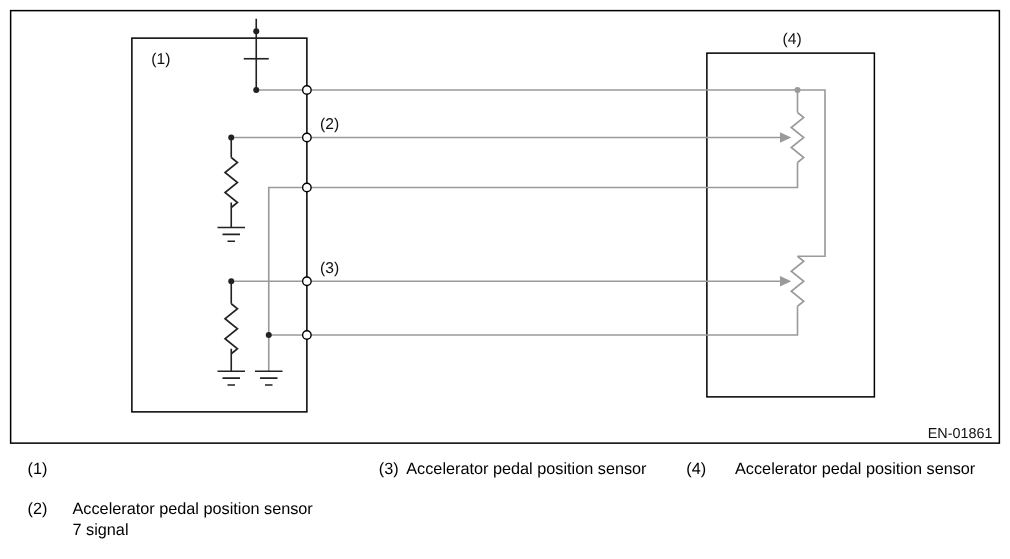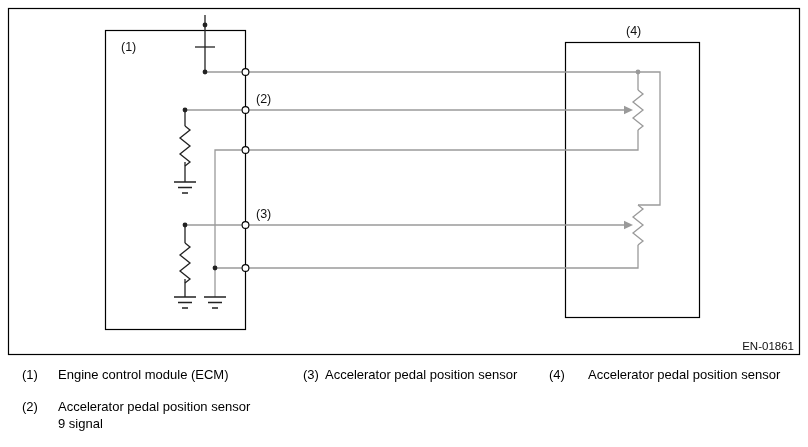--- a/index.html
+++ b/index.html
@@ -96,30 +96,26 @@
     <text class="lbl" x="121" y="51">(1)</text>
     <text class="lbl" x="256" y="103">(2)</text>
     <text class="lbl" x="256" y="218">(3)</text>
     <text class="lbl" x="626" y="35">(4)</text>
     <text class="figcode" x="794" y="350" text-anchor="end">EN-01861</text>
   </svg>
 
   <div class="legend">
     <div class="lg-item li1">
       <span class="lg-ref">(1)</span>
-      <div class="lg-text">
-        <div>Engine control module (ECM)</div>
-        <div></div>
-      </div>
     </div>
     <div class="lg-item li2">
       <span class="lg-ref">(2)</span>
       <div class="lg-text">
         <div>Accelerator pedal position sensor</div>
-        <div>9 signal</div>
+        <div>7 signal</div>
       </div>
     </div>
     <div class="lg-item li3">
       <span class="lg-ref">(3)</span>
       <div class="lg-text">
         <div>Accelerator pedal position sensor</div>
       </div>
     </div>
     <div class="lg-item li4">
       <span class="lg-ref">(4)</span>

